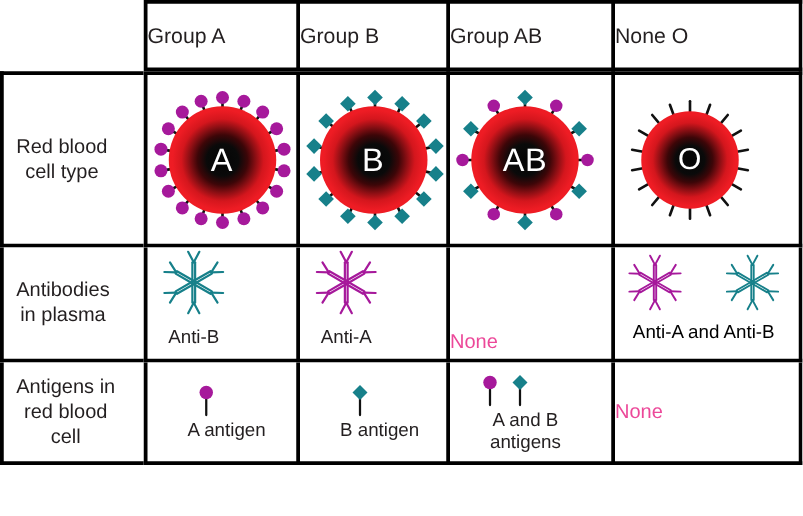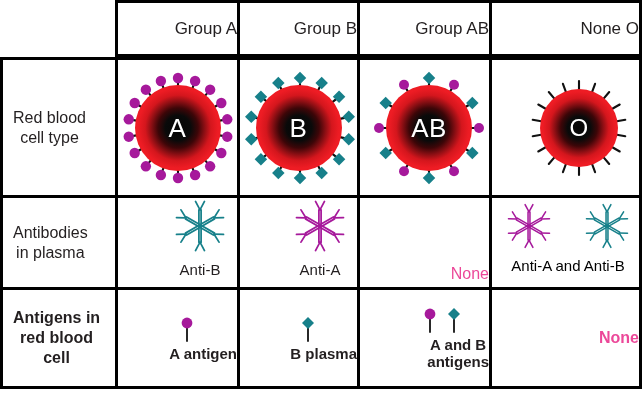--- a/index.html
+++ b/index.html
@@ -6,25 +6,25 @@
   body{width:642px;height:413px;overflow:hidden;
        font-family:"Liberation Sans","DejaVu Sans",sans-serif;color:#1a1a1a;}
 
   .chart{width:642px;height:413px;box-sizing:border-box;display:flex;flex-direction:column;}
 
   
   .row{display:flex;box-sizing:border-box;}
   .row-head{height:57px;}
   .row-cells{height:141px;}
   .row-anti{height:92px;}
-  .row-antigen{height:99px;font-weight:bold;}
+  .row-antigen{height:82px;}
 
   
   .cell{box-sizing:border-box;position:relative;display:flex;
-        align-items:center;justify-content:flex-end;background:#fff;}
+        align-items:center;justify-content:flex-start;background:#fff;}
   .c0{width:115px;flex:0 0 115px;}
   .c1{width:125px;flex:0 0 125px;}
   .c2{width:120px;flex:0 0 120px;}
   .c3{width:132px;flex:0 0 132px;}
   .c4{width:150px;flex:0 0 150px;}
 
   
   .bd-l{border-left:3px solid #000;}
   .bd-r{border-right:3px solid #000;}
   .bd-t{border-top:3px solid #000;}
@@ -429,21 +429,21 @@
     <div class="cell c2 bd-b bd-r">
       <div class="pin-stack">
         <div class="pin-row">
           <svg width="18" height="28" viewBox="0 0 18 28">
               <g id="pinB">
                 <line x1="9" y1="9" x2="9" y2="26" stroke="#111" stroke-width="1.8" stroke-linecap="round"></line>
                 <polygon points="9,2 15,8 9,14 3,8" fill="#17808A"></polygon>
               </g>
             </svg>
         </div>
-        <div class="pin-cap">B plasma</div>
+        <div class="pin-cap">B antigen</div>
       </div>
     </div>
 
     <div class="cell c3 bd-b bd-r">
       <div class="pin-stack">
         <div class="pin-row">
           <svg width="18" height="28" viewBox="0 0 18 28">
               <g id="pinAB1">
                 <line x1="9" y1="9" x2="9" y2="26" stroke="#111" stroke-width="1.8" stroke-linecap="round"></line>
                 <circle cx="9" cy="8" r="5.4" fill="#A6199B"></circle>

